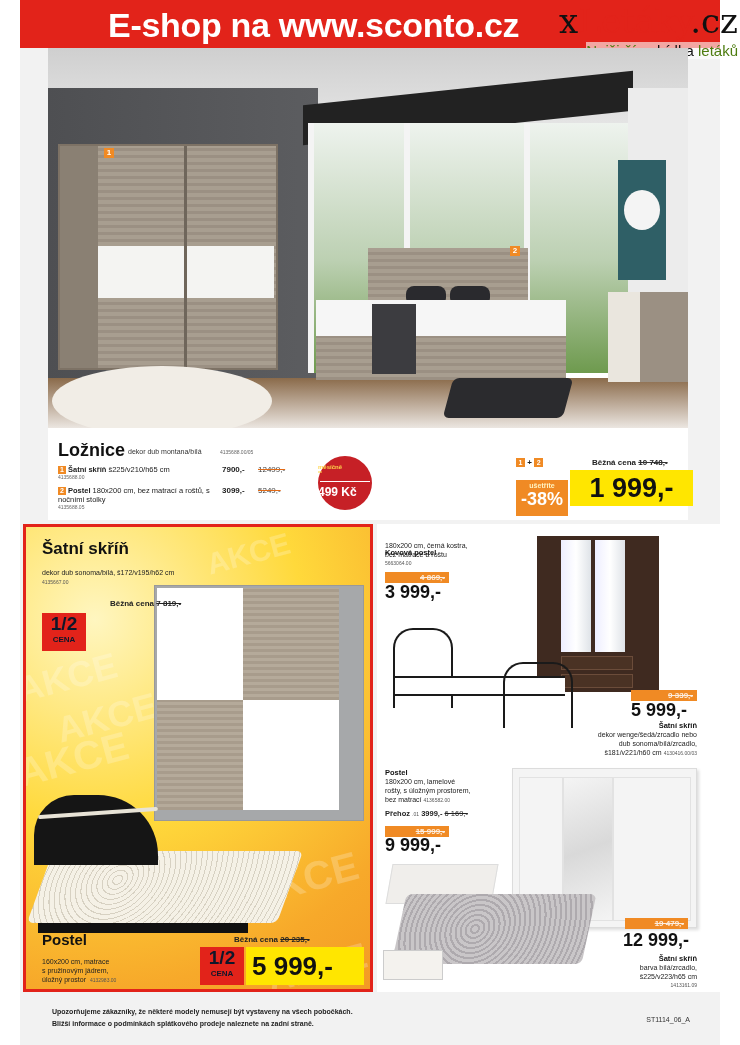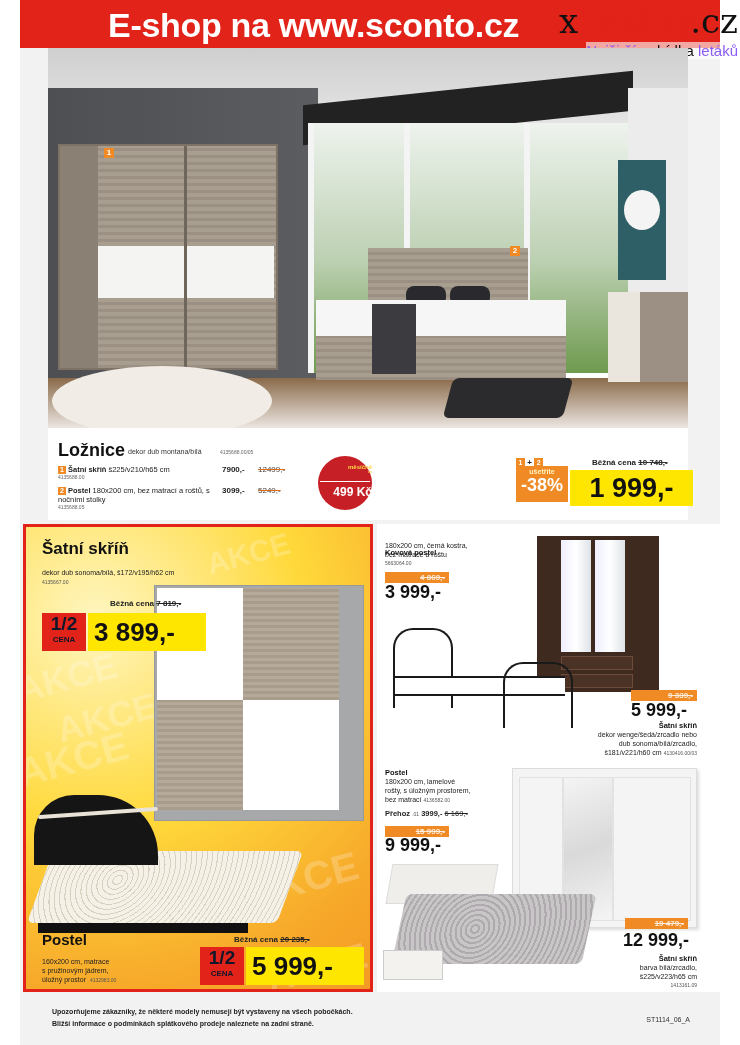--- a/index.html
+++ b/index.html
@@ -7,21 +7,21 @@
   body { font-family: "Liberation Sans", sans-serif; color: #222; position: relative; }
 
   .page { position: absolute; left: 20px; top: 0; width: 700px; height: 1045px; background: #f2f2f2; }
   .header-bar { position: absolute; left: 20px; top: 0; width: 700px; height: 48px; background: #e2231a; }
   .header-title { position: absolute; left: 88px; top: 6px; font-size: 34px; font-weight: bold; color: #fff; letter-spacing: -0.3px; }
   .watermark { position: absolute; right: 2px; top: 2px; font-family: "DejaVu Serif", serif; font-size: 34px; line-height: 38px; }
   .watermark .x { color: #111; }
   .watermark .l { color: #e2231a; opacity: 0.75; }
   .watermark .cz { color: #111; }
   .wm-sub { position: absolute; right: 2px; top: 42px; font-size: 15px; background: rgba(255,255,255,0.6); }
-  .wm-sub .r { color: #8b5cf6; }
+  .wm-sub .r { color: #4d7c0f; }
   .wm-sub .b { color: #111; }
 
   
   .hero { position: absolute; left: 48px; top: 48px; width: 640px; height: 380px; background: linear-gradient(#cfcfcf, #efefef 30%, #ffffff 60%); overflow: hidden; }
   .hero .wall-dark { position: absolute; left: 0; top: 40px; width: 270px; height: 300px; background: linear-gradient(90deg,#4e4f52,#5c5d60); }
   .hero .ceiling-band { position: absolute; left: 255px; top: 40px; width: 330px; height: 40px; background: #222; transform: skewY(-6deg); }
   .hero .window { position: absolute; left: 260px; top: 75px; width: 330px; height: 250px; background: linear-gradient(#eef3ee, #bcd0b2 55%, #6e9a4e); border-left: 6px solid #f4f4f4; }
   .hero .window .mullion { position: absolute; top: 0; width: 6px; height: 100%; background: #f4f4f4; }
   .hero .wall-right { position: absolute; right: 0; top: 40px; width: 60px; height: 300px; background: #ececec; }
   .hero .floor { position: absolute; left: 0; top: 330px; width: 640px; height: 60px; background: linear-gradient(#8a6a4a, #fff); }
@@ -45,29 +45,29 @@
   .info { position: absolute; left: 48px; top: 428px; width: 640px; height: 92px; background: #fff; }
   .lz-title { position: absolute; left: 10px; top: 12px; font-size: 18px; font-weight: bold; color: #111; }
   .lz-dekor { position: absolute; left: 80px; top: 20px; font-size: 7px; color: #333; }
   .lz-code { position: absolute; left: 172px; top: 21px; font-size: 5px; color: #666; }
   .lz-row { position: absolute; left: 10px; font-size: 7.5px; color: #222; width: 280px; }
   .lz-row .n { display: inline-block; width: 8px; height: 8px; background: #f08a24; color: #fff; font-size: 7px; font-weight: bold; line-height: 8px; text-align: center; margin-right: 2px; }
   .lz-row b { font-weight: bold; }
   .lz-row .code { display: block; font-size: 5px; color: #666; }
   .lz-price { position: absolute; left: 174px; font-size: 8px; font-weight: bold; color: #222; }
   .lz-old { position: absolute; left: 210px; font-size: 8px; color: #444; text-decoration: line-through; text-decoration-color: #e26a16; }
-  .monthly { position: absolute; left: 270px; top: 28px; width: 54px; height: 54px; border-radius: 50%; background: #c62026; color: #fff; text-align: right; }
+  .monthly { position: absolute; left: 270px; top: 28px; width: 54px; height: 54px; border-radius: 50%; background: #c62026; color: #fff; text-align: left; }
   .monthly .m1 { font-size: 6px; font-weight: bold; color: #ffd54a; margin-top: 8px; }
   .monthly .line { height: 1px; background: #fff; margin: 5px 2px 3px; }
   .monthly .m2 { font-size: 12px; font-weight: bold; }
 
   .combo { position: absolute; left: 468px; top: 30px; }
   .combo .nums { font-size: 8px; font-weight: bold; color: #222; }
   .combo .nums span.n { display: inline-block; width: 9px; height: 9px; background: #f08a24; color: #fff; font-size: 7px; line-height: 9px; text-align: center; }
-  .combo .save { position: absolute; left: 0; top: 8px; width: 52px; height: 36px; background: #f08a24; color: #fff; text-align: center; }
+  .combo .save { position: absolute; left: 0; top: 22px; width: 52px; height: 36px; background: #f08a24; color: #fff; text-align: center; }
   .combo .save .s1 { font-size: 7px; font-weight: bold; color: #fff3c0; margin-top: 2px; }
   .combo .save .s2 { font-size: 18px; font-weight: bold; }
   .combo .reg { position: absolute; left: 76px; top: 0; width: 100px; font-size: 8px; font-weight: bold; white-space: nowrap; }
   .combo .reg s { text-decoration-color: #333; }
   .combo .big { position: absolute; left: 54px; top: 12px; width: 123px; height: 36px; background: #ffe600; font-size: 27px; font-weight: bold; line-height: 36px; text-align: center; color: #111; white-space: nowrap; }
 
   
   .akce { position: absolute; left: 23px; top: 524px; width: 350px; height: 468px; border: 3px solid #e2231a; background: radial-gradient(circle at 20% 20%, #fff6c0, #ffd93b 45%, #f7a92a 80%, #f39a25); overflow: hidden; }
   .akce .bgtxt { position: absolute; font-size: 30px; font-weight: bold; color: rgba(255,255,255,0.22); transform: rotate(-15deg); white-space: nowrap; }
   .akce-title { position: absolute; left: 16px; top: 12px; font-size: 17px; font-weight: bold; color: #111; }
@@ -228,21 +228,20 @@
   </div>
 
   <div class="akce-reg">
     <span>Běžná cena</span>
     <s>7 819,-</s>
   </div>
   <div class="half" style="left:16px;top:86px">
     <div class="h1">1/2</div>
     <div class="h2">CENA</div>
   </div>
-  <div class="ybox" style="left:62px;top:86px;width:118px">3 899,-</div>
 
   <div class="bed2">
     <div class="base"></div>
     <div class="matt"></div>
     <div class="hb"></div>
   </div>
 
   <div class="postel-title">Postel</div>
   <div class="postel-desc">
     <div>160x200 cm, matrace</div>

